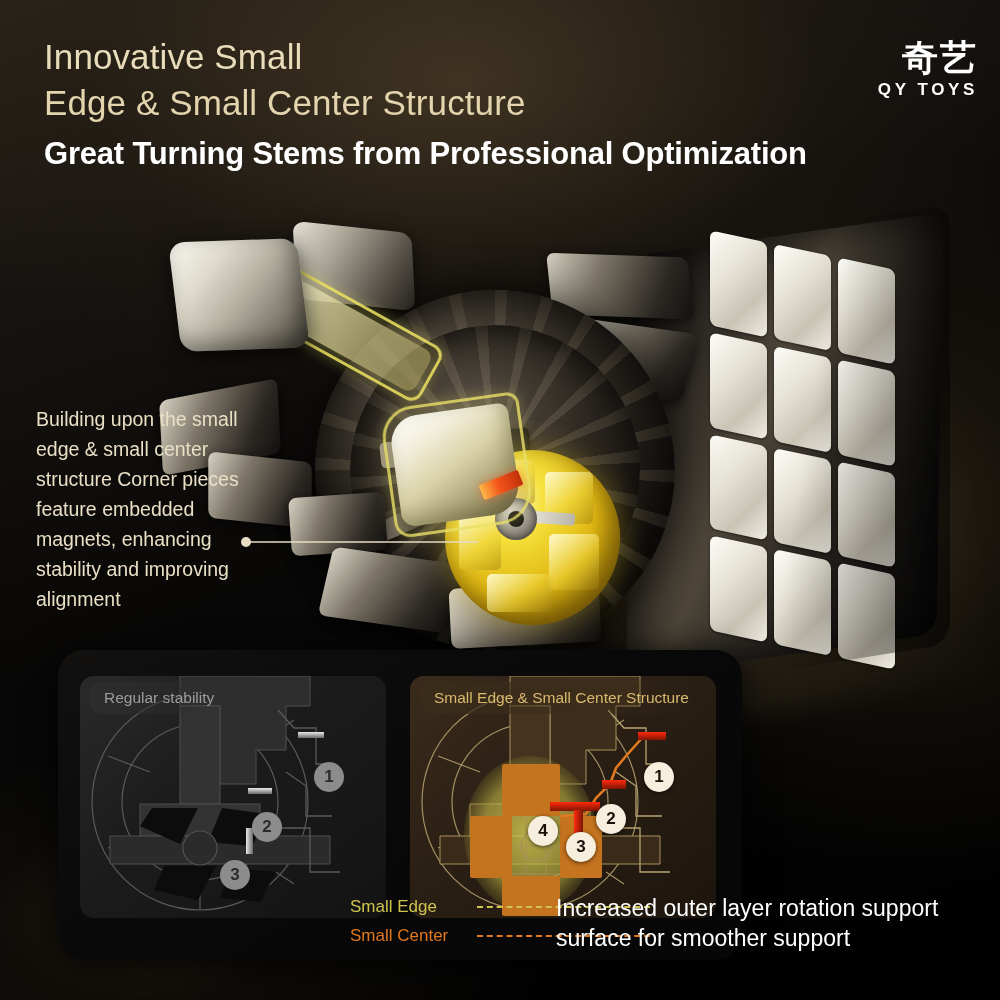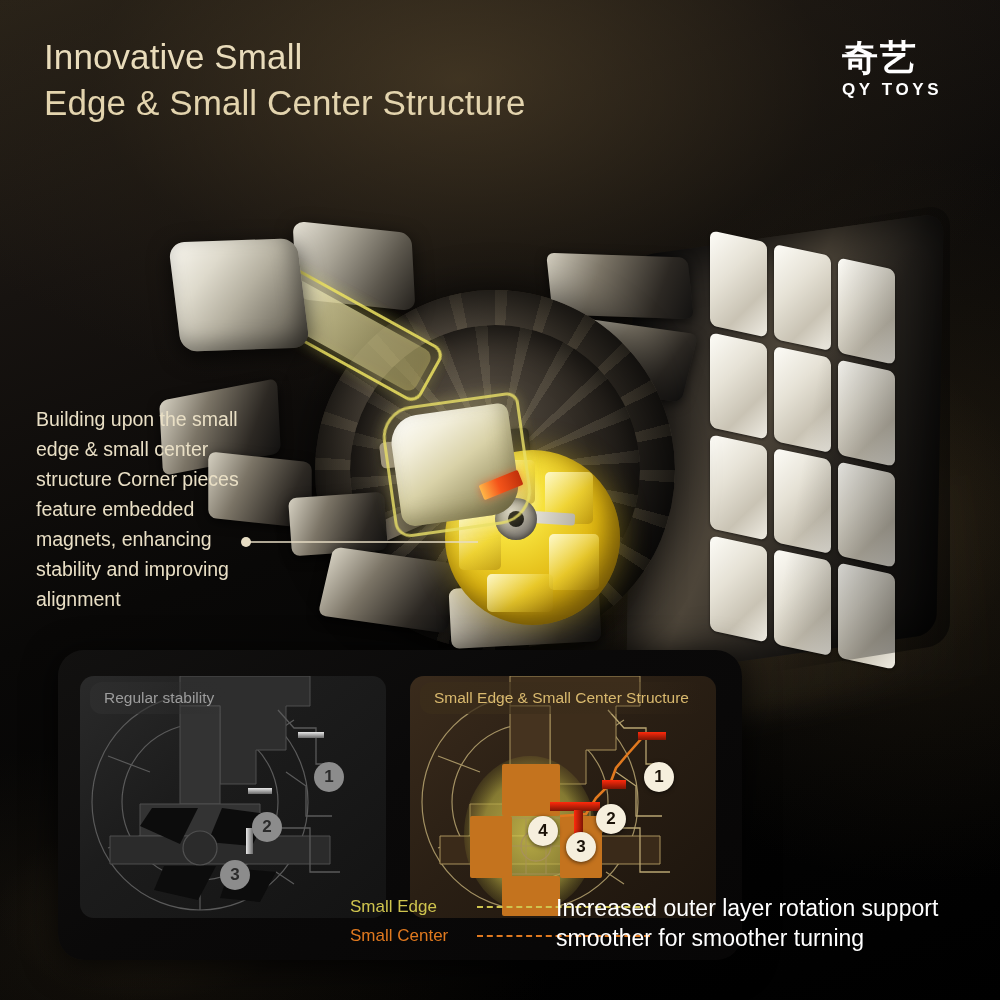--- a/index.html
+++ b/index.html
@@ -43,21 +43,21 @@
     font-size:35px; font-weight:400; letter-spacing:0.1px;
     color:#e9dcbb; line-height:46px; white-space:nowrap;
   }
   .h-line2 { color:#e3d4ae; }
   .h-sub {
     font-size:31px; font-weight:700; color:#ffffff;
     line-height:44px; margin-top:6px; white-space:nowrap;
     letter-spacing:-0.2px;
   }
   #logo {
-    position:absolute; right:22px; top:38px; text-align:left; width:136px;
+    position:absolute; right:22px; top:38px; text-align:right; width:136px;
   }
   .logo-cn {
     font-size:36px; font-weight:700; color:#ffffff; line-height:40px;
     letter-spacing:2px; font-family:"DejaVu Sans", sans-serif;
   }
   .logo-en {
     font-size:17px; font-weight:700; color:#ffffff; letter-spacing:3.6px;
     line-height:21px; margin-top:1px;
   }
 
@@ -282,20 +282,21 @@
 
 <div id="stage">
 
   <div class="bgsweep sweep1"></div>
   <div class="bgsweep sweep2"></div>
   <div class="bgsweep sweep3"></div>
 
   <div id="header">
     <div class="h-line1">Innovative Small</div>
     <div class="h-line2">Edge &amp; Small Center Structure</div>
+    <div class="h-sub">Great Turning Stems from Professional Optimization</div>
   </div>
 
   <div id="logo">
     <div class="logo-cn">奇艺</div>
     <div class="logo-en">QY TOYS</div>
   </div>
 
   <div id="render">
 
     <div class="rnd cube-body"></div>
@@ -479,16 +480,16 @@
       </div>
       <div class="leg-row">
         <span class="leg-label leg-center">Small Center</span>
         <span class="leg-dash dash-center"></span>
       </div>
     </div>
   </div>
 
   <div id="caption">
     <div>Increased outer layer rotation support</div>
-    <div>smoother for smoother turning</div>
+    <div>surface for smoother support</div>
   </div>
 
 </div>
 
 </body></html>

